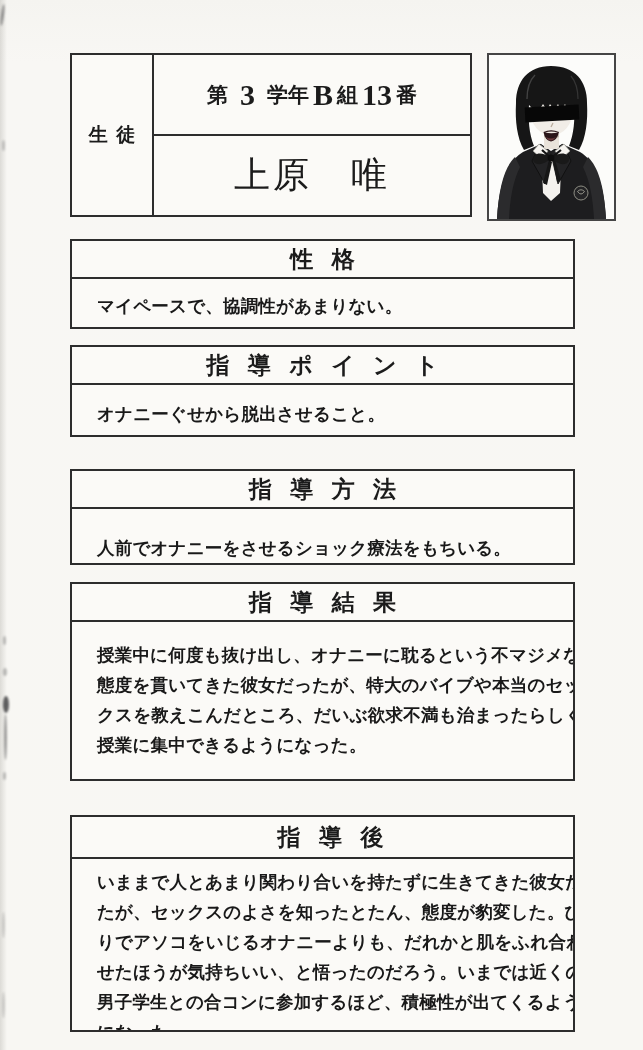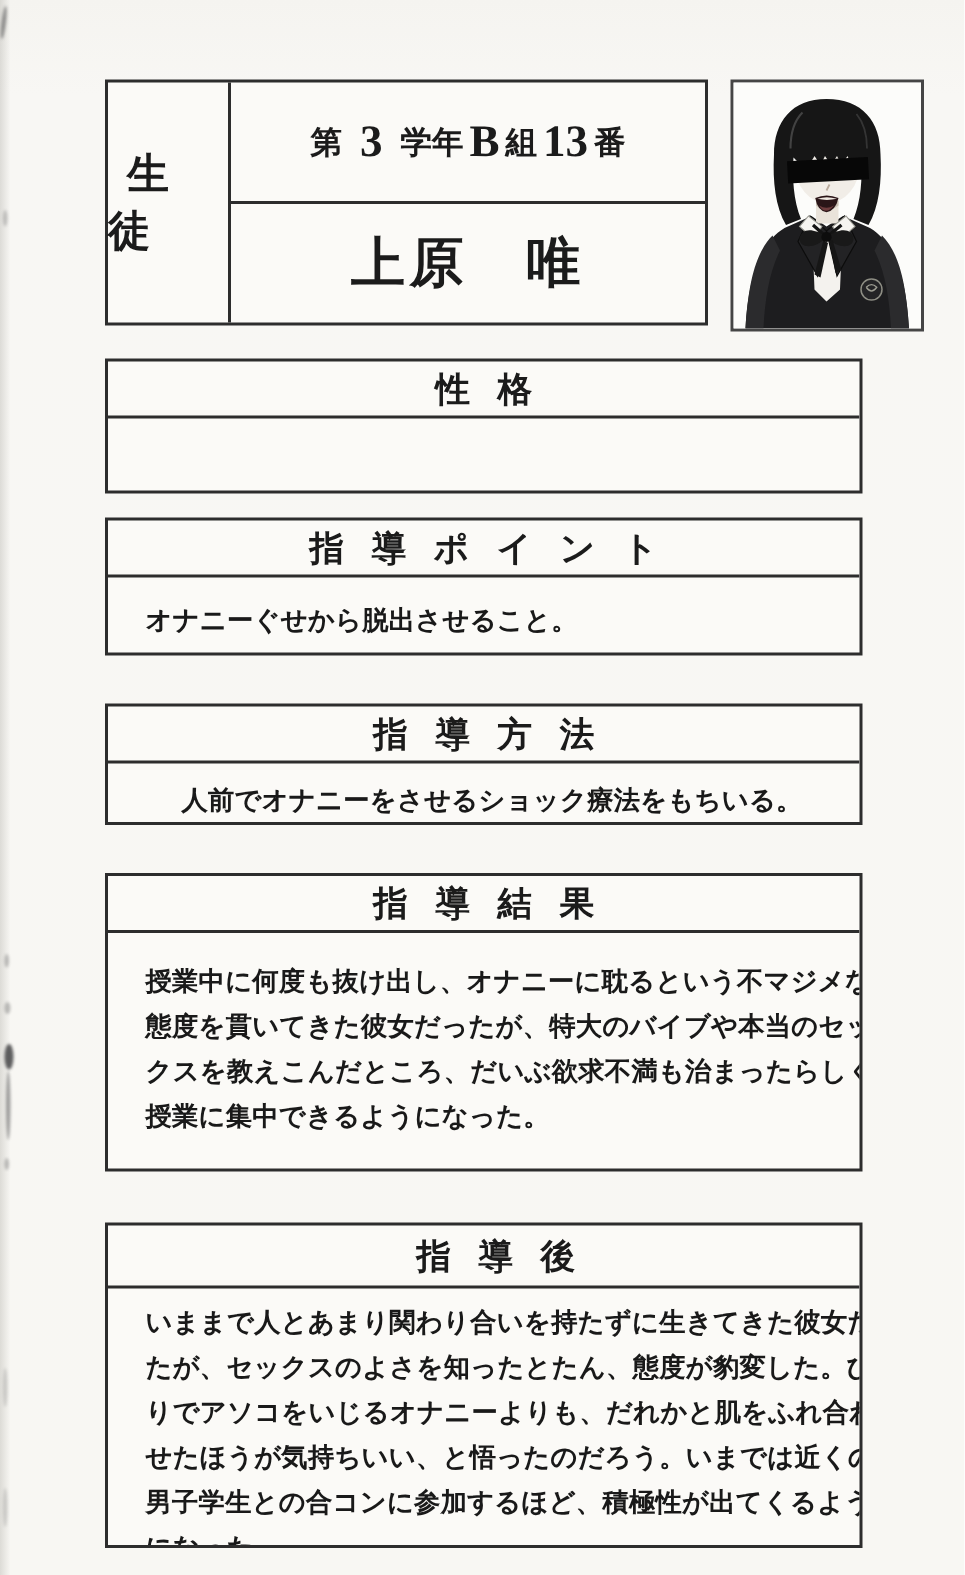--- a/index.html
+++ b/index.html
@@ -26,62 +26,62 @@
   .sm9{left:2px;top:992px;width:3px;height:26px;opacity:.18;}
 
   
   .student-card{
     position:absolute;left:70px;top:53px;width:402px;height:164px;
     border:2px solid #2d2d2d;background:#fbfaf7;display:flex;box-sizing:border-box;
   }
   .role-cell{
     width:80px;border-right:2px solid #2d2d2d;
     display:flex;align-items:center;justify-content:center;
-    font-size:28px;font-weight:bold;letter-spacing:0.45em;text-indent:0.45em;
+    font-size:19px;font-weight:bold;letter-spacing:0.45em;text-indent:0.45em;
   }
   .right-cells{flex:1;display:flex;flex-direction:column;}
   .class-row{
     flex:1;border-bottom:2px solid #2d2d2d;
     display:flex;align-items:center;justify-content:center;
   }
   .class-row span{font-weight:bold;}
   .cl-k{font-size:21px;margin:0 2px;}
   .cl-n{font-family:"Liberation Serif","DejaVu Serif",serif;font-size:30px;margin:0 2px;}
   .gap-r{margin-right:10px;}
   .name-row{
     flex:1;display:flex;align-items:center;justify-content:center;
-    font-size:36px;font-weight:bold;letter-spacing:3px;
+    font-size:36px;font-weight:normal;letter-spacing:3px;
   }
 
   
   .photo-box{
     position:absolute;left:487px;top:53px;width:125px;height:164px;
     border:2px solid #454545;background:#fcfcfa;box-sizing:content-box;
   }
   .photo-box svg{display:block;}
 
   
   .section{
     position:absolute;left:70px;width:505px;
     border:2px solid #2d2d2d;background:#fbfaf7;box-sizing:border-box;overflow:hidden;
   }
   .sec-0{top:239px;height:90px;}
   .sec-1{top:345px;height:92px;}
-  .sec-2{top:469px;height:81px;}
+  .sec-2{top:469px;height:96px;}
   .sec-3{top:582px;height:199px;}
   .sec-4{top:815px;height:217px;}
   .section-header{
     height:36px;border-bottom:2px solid #2d2d2d;
     display:flex;align-items:center;justify-content:center;
   }
   .sec-4 .section-header{height:40px;padding-left:16px;}
   .section-title{font-size:23px;font-weight:bold;letter-spacing:0.8em;text-indent:0.8em;white-space:nowrap;text-align:center;}
   .section-body{padding:12px 4px 0 25px;}
   .sec-1 .section-body{padding-top:14px;}
-  .sec-2 .section-body{padding-top:10px;margin-left:24px;}
+  .sec-2 .section-body{padding-top:24px;}
   .sec-3 .section-body{padding-top:18px;}
   .sec-4 .section-body{padding-top:8px;}
   .body-line{
     font-size:17.5px;line-height:30px;font-weight:bold;
     white-space:nowrap;letter-spacing:0.2px;color:#191919;
   }
 </style>
 </head>
 <body>
 
@@ -161,20 +161,23 @@
 
       <circle cx="92" cy="138" r="7" fill="#242426" stroke="#8d8d83" stroke-width="1"></circle>
       <path d="M88.5,136.5 q3.5,-3.5 7,0 q-3.5,5 -7,0" stroke="#9d9d92" stroke-width="0.9" fill="none"></path>
     </svg>
   </div>
 
   <div class="section sec-0">
     <div class="section-header">
       <span class="section-title">性格</span>
     </div>
+    <div class="section-body">
+      <div class="body-line">マイペースで、協調性があまりない。</div>
+    </div>
   </div>
 
   <div class="section sec-1">
     <div class="section-header">
       <span class="section-title">指導ポイント</span>
     </div>
     <div class="section-body">
       <div class="body-line">オナニーぐせから脱出させること。</div>
     </div>
   </div>

